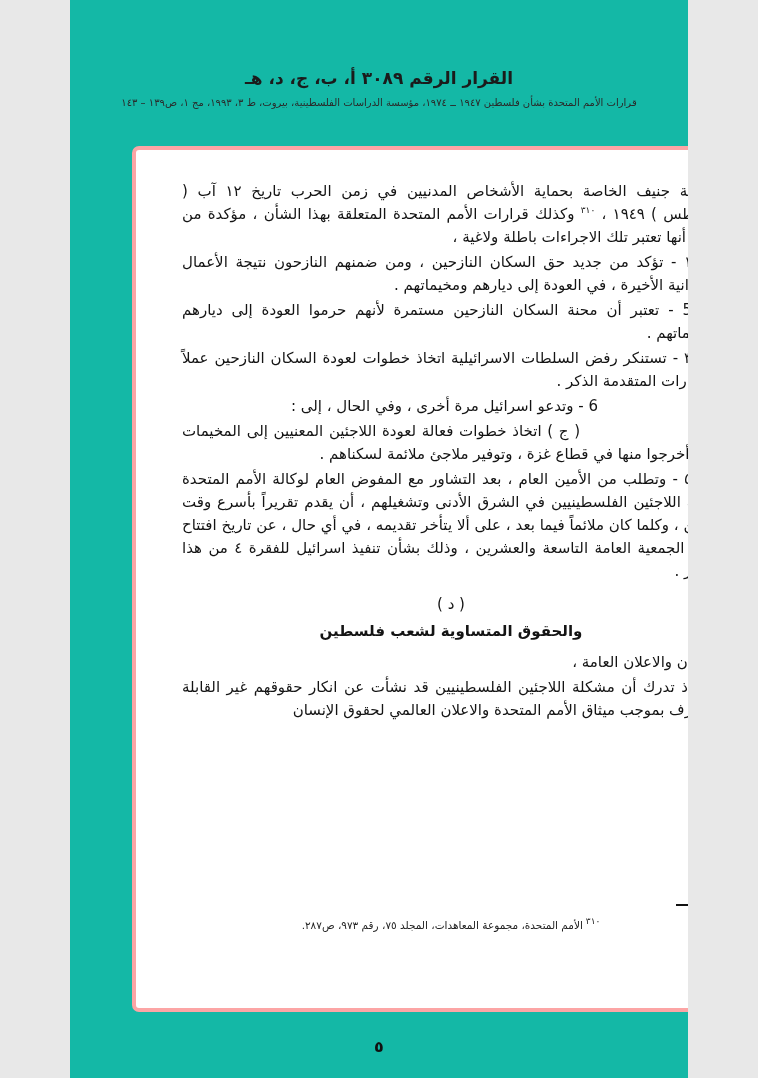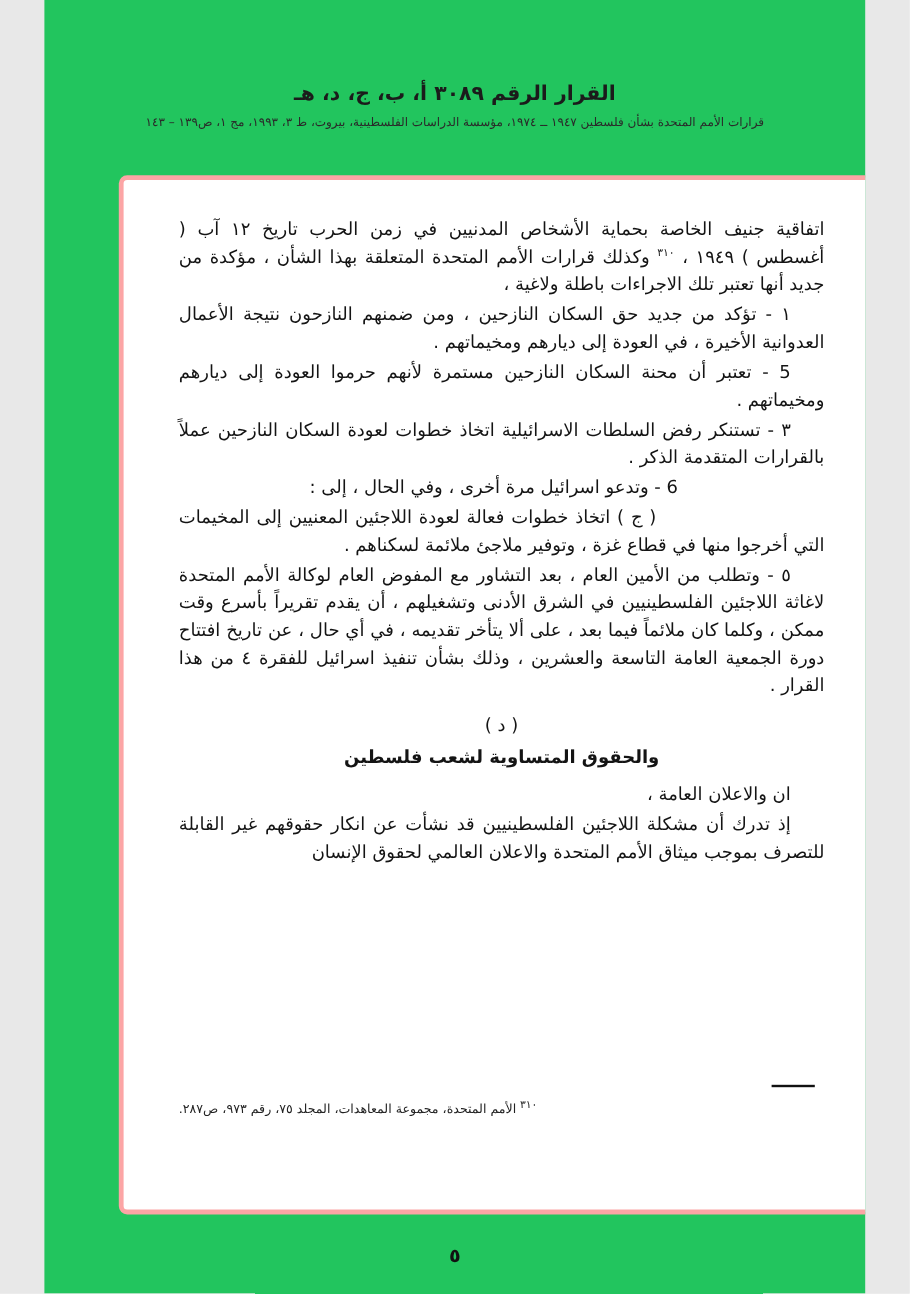--- a/index.html
+++ b/index.html
@@ -1,22 +1,22 @@
 <!DOCTYPE html>
 <html lang="ar"><head>
 <meta charset="utf-8">
 <style>
   * { box-sizing: border-box; margin: 0; padding: 0; }
   html, body { background: #e8e8e8; }
   .page {
     position: relative;
-    width: 684px;
+    width: 618px;
     height: 1078px;
     margin: 0 auto;
-    background: #22c55e;
+    background: #14b8a6;
     color: #161616;
     font-family: "DejaVu Sans", sans-serif;
     overflow: hidden;
   }
   .header {
     position: absolute;
     top: 68px;
     left: 0;
     width: 100%;
     text-align: center;
@@ -76,21 +76,21 @@
     direction: rtl;
   }
   .footnote-rule {
     width: 36px;
     height: 2px;
     background: #111111;
     margin: 0 8px 10px 0;
   }
   .footnote-text {
     font-size: 10.5px;
-    text-align: left;
+    text-align: center;
     color: #222222;
   }
   .footnote-text .fn-num {
     font-size: 9px;
     vertical-align: super;
     margin-left: 3px;
   }
   .page-number {
     position: absolute;
     bottom: 22px;

